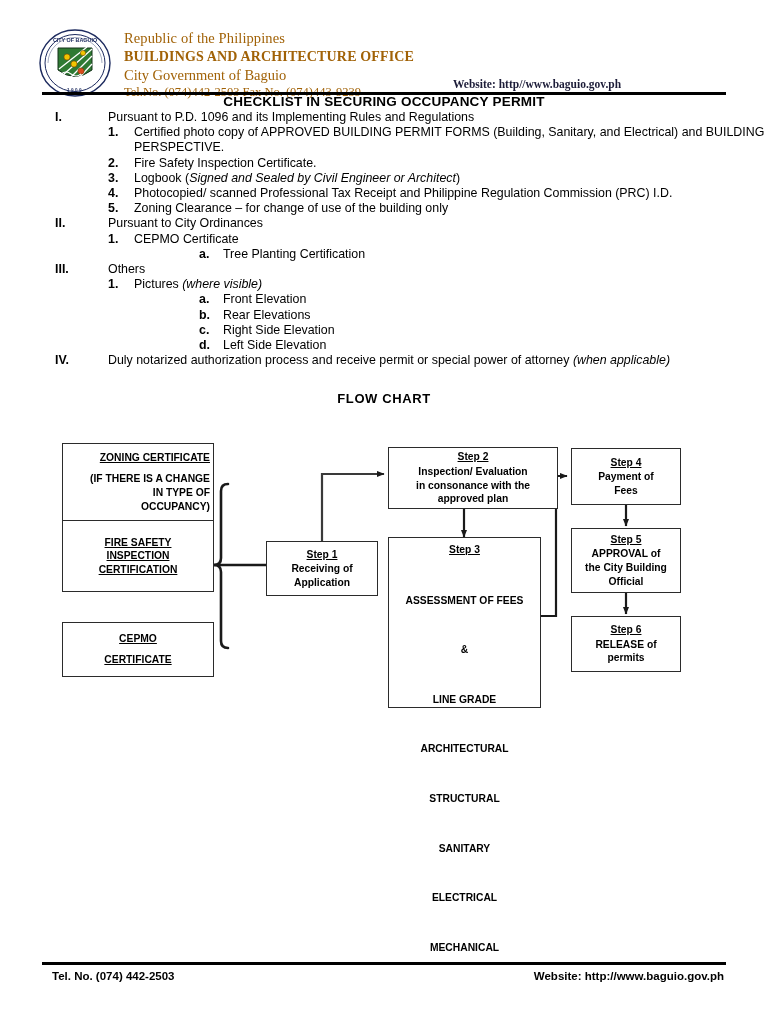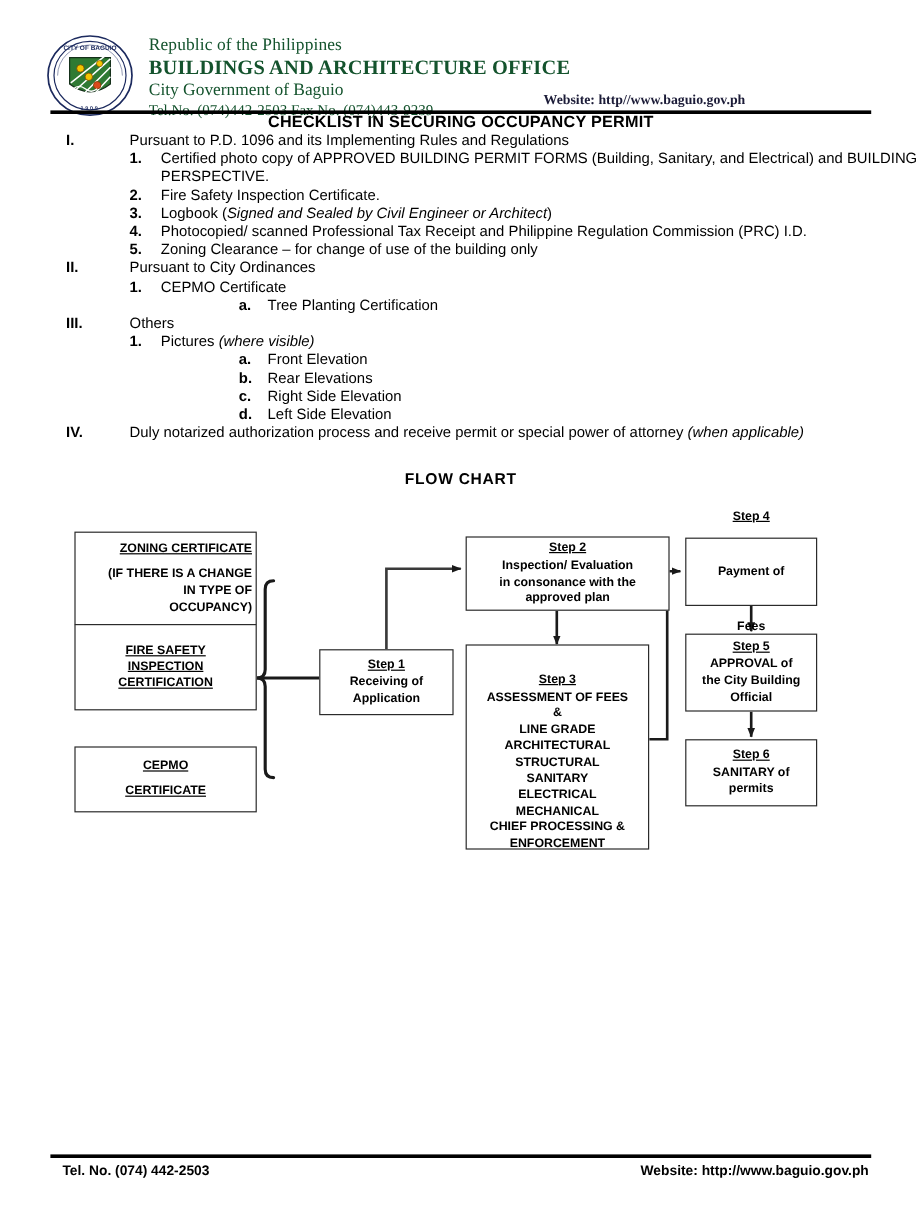--- a/index.html
+++ b/index.html
@@ -7,23 +7,23 @@
     width:768px;height:1024px;background:#ffffff;
     font-family:"Liberation Sans",sans-serif;
     color:#000;overflow:hidden;position:relative;
   }
   .page{position:relative;width:768px;height:1024px;}
 
   
   .header{position:absolute;left:0;top:0;width:768px;height:100px;}
   .seal{position:absolute;left:38px;top:28px;width:74px;height:70px;}
   .hdr-text{position:absolute;left:124px;top:30px;
-    font-family:"Liberation Serif",serif;color:#14532d;}
+    font-family:"Liberation Serif",serif;color:#a16207;}
   .hdr-line1{font-size:14.5px;line-height:17px;letter-spacing:.1px;}
-  .hdr-line2{font-size:17px;line-height:19px;font-weight:bold;letter-spacing:.15px;}
+  .hdr-line2{font-size:14px;line-height:19px;font-weight:bold;letter-spacing:.15px;}
   .hdr-line3{font-size:14.5px;line-height:18px;}
   .hdr-line4{font-size:12.5px;line-height:16px;}
   .hdr-web{position:absolute;left:453px;top:78px;
     font-family:"Liberation Serif",serif;font-size:11.5px;color:#1c1c38;font-weight:600;}
   .hdr-rule{position:absolute;left:42px;top:92px;width:684px;height:3px;background:#000;}
 
   
   .doc-title{position:absolute;left:0;top:94px;width:768px;text-align:center;
     font-size:13.5px;font-weight:bold;letter-spacing:.2px;}
   .cl{position:absolute;left:0;top:110px;width:768px;font-size:12.4px;line-height:15.2px;}
@@ -215,51 +215,51 @@
       <div>Application</div>
     </div>
 
     <div class="box" style="left:388px;top:447px;width:170px;height:62px;">
       <div class="hd">Step 2</div>
       <div>Inspection/ Evaluation</div>
       <div>in consonance with the</div>
       <div>approved plan</div>
     </div>
 
-    <div class="box" style="left:388px;top:537px;width:153px;height:171px;justify-content:flex-start;padding-top:22px;">
+    <div class="box" style="left:388px;top:537px;width:153px;height:171px;justify-content:flex-start;padding-top:5px;gap:36px;">
       <div class="hd">Step 3</div>
       <div>ASSESSMENT OF FEES</div>
       <div>&amp;</div>
       <div>LINE GRADE</div>
       <div>ARCHITECTURAL</div>
       <div>STRUCTURAL</div>
       <div>SANITARY</div>
       <div>ELECTRICAL</div>
       <div>MECHANICAL</div>
       <div class="gap" style="height:14px;"></div>
       <div>CHIEF PROCESSING &amp;</div>
       <div>ENFORCEMENT</div>
     </div>
 
-    <div class="box" style="left:571px;top:448px;width:110px;height:57px;gap:32px;">
+    <div class="box" style="left:571px;top:448px;width:110px;height:57px;">
       <div class="hd">Step 4</div>
       <div>Payment of</div>
       <div>Fees</div>
     </div>
 
     <div class="box" style="left:571px;top:528px;width:110px;height:65px;">
       <div class="hd">Step 5</div>
       <div>APPROVAL of</div>
       <div>the City Building</div>
       <div>Official</div>
     </div>
 
     <div class="box" style="left:571px;top:616px;width:110px;height:56px;">
       <div class="hd">Step 6</div>
-      <div>SANITARY of</div>
+      <div>RELEASE of</div>
       <div>permits</div>
     </div>
   </div>
 
   <div class="ft-rule"></div>
   <div class="ft-left">Tel. No. (074) 442-2503</div>
   <div class="ft-right">Website: http://www.baguio.gov.ph</div>
 
 </div>
 

